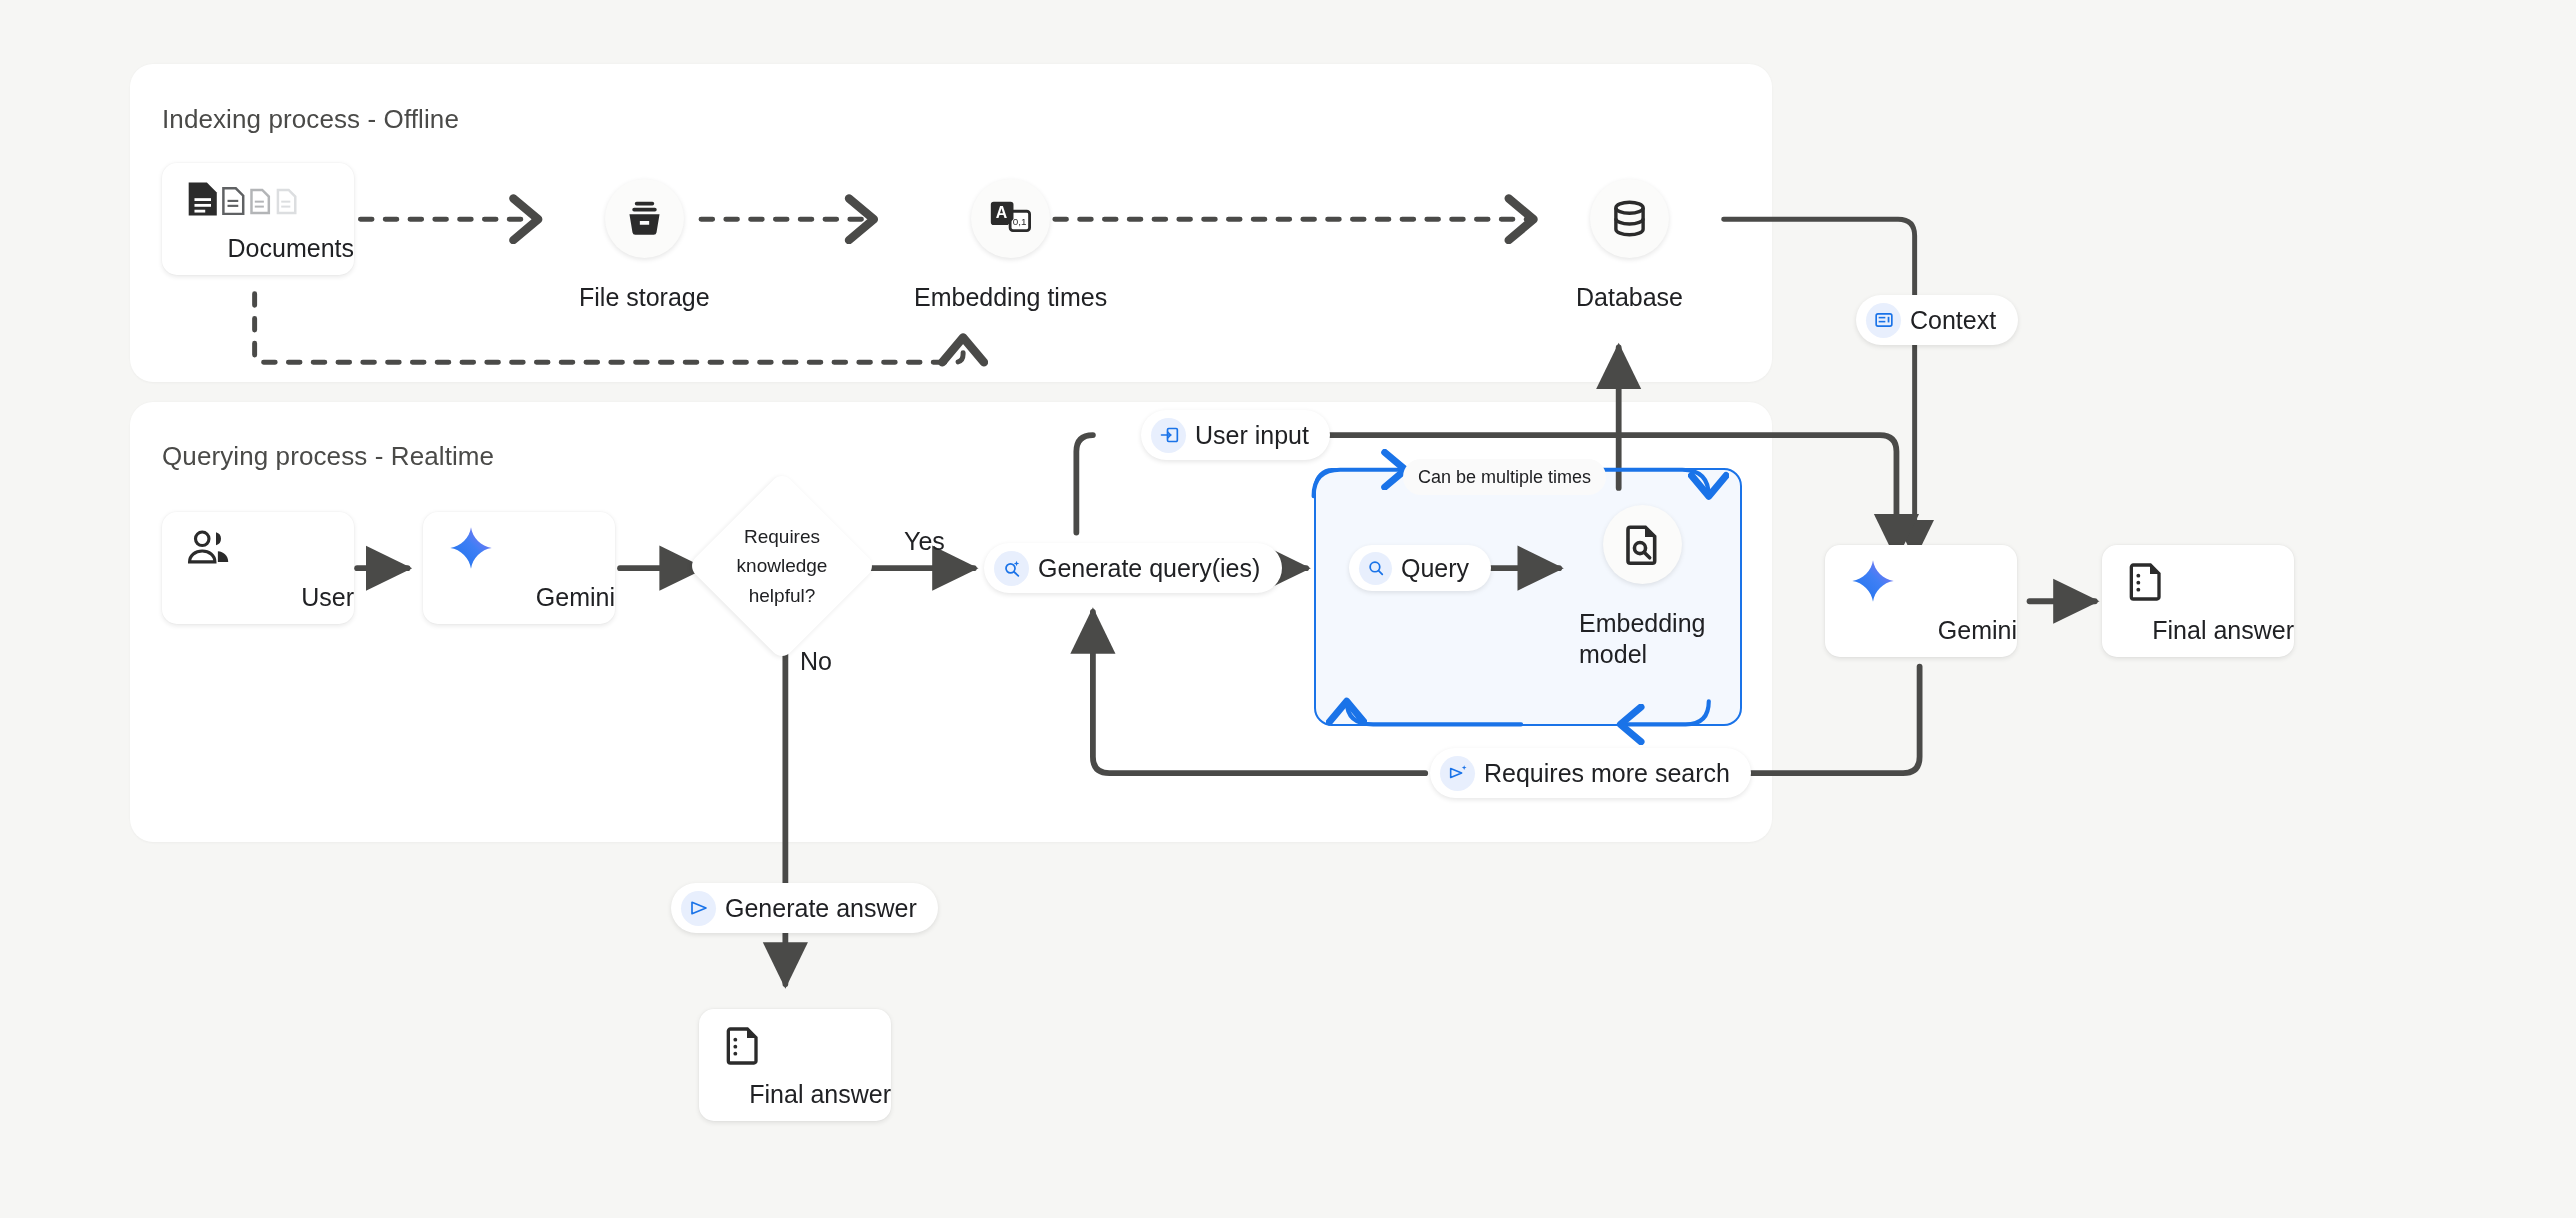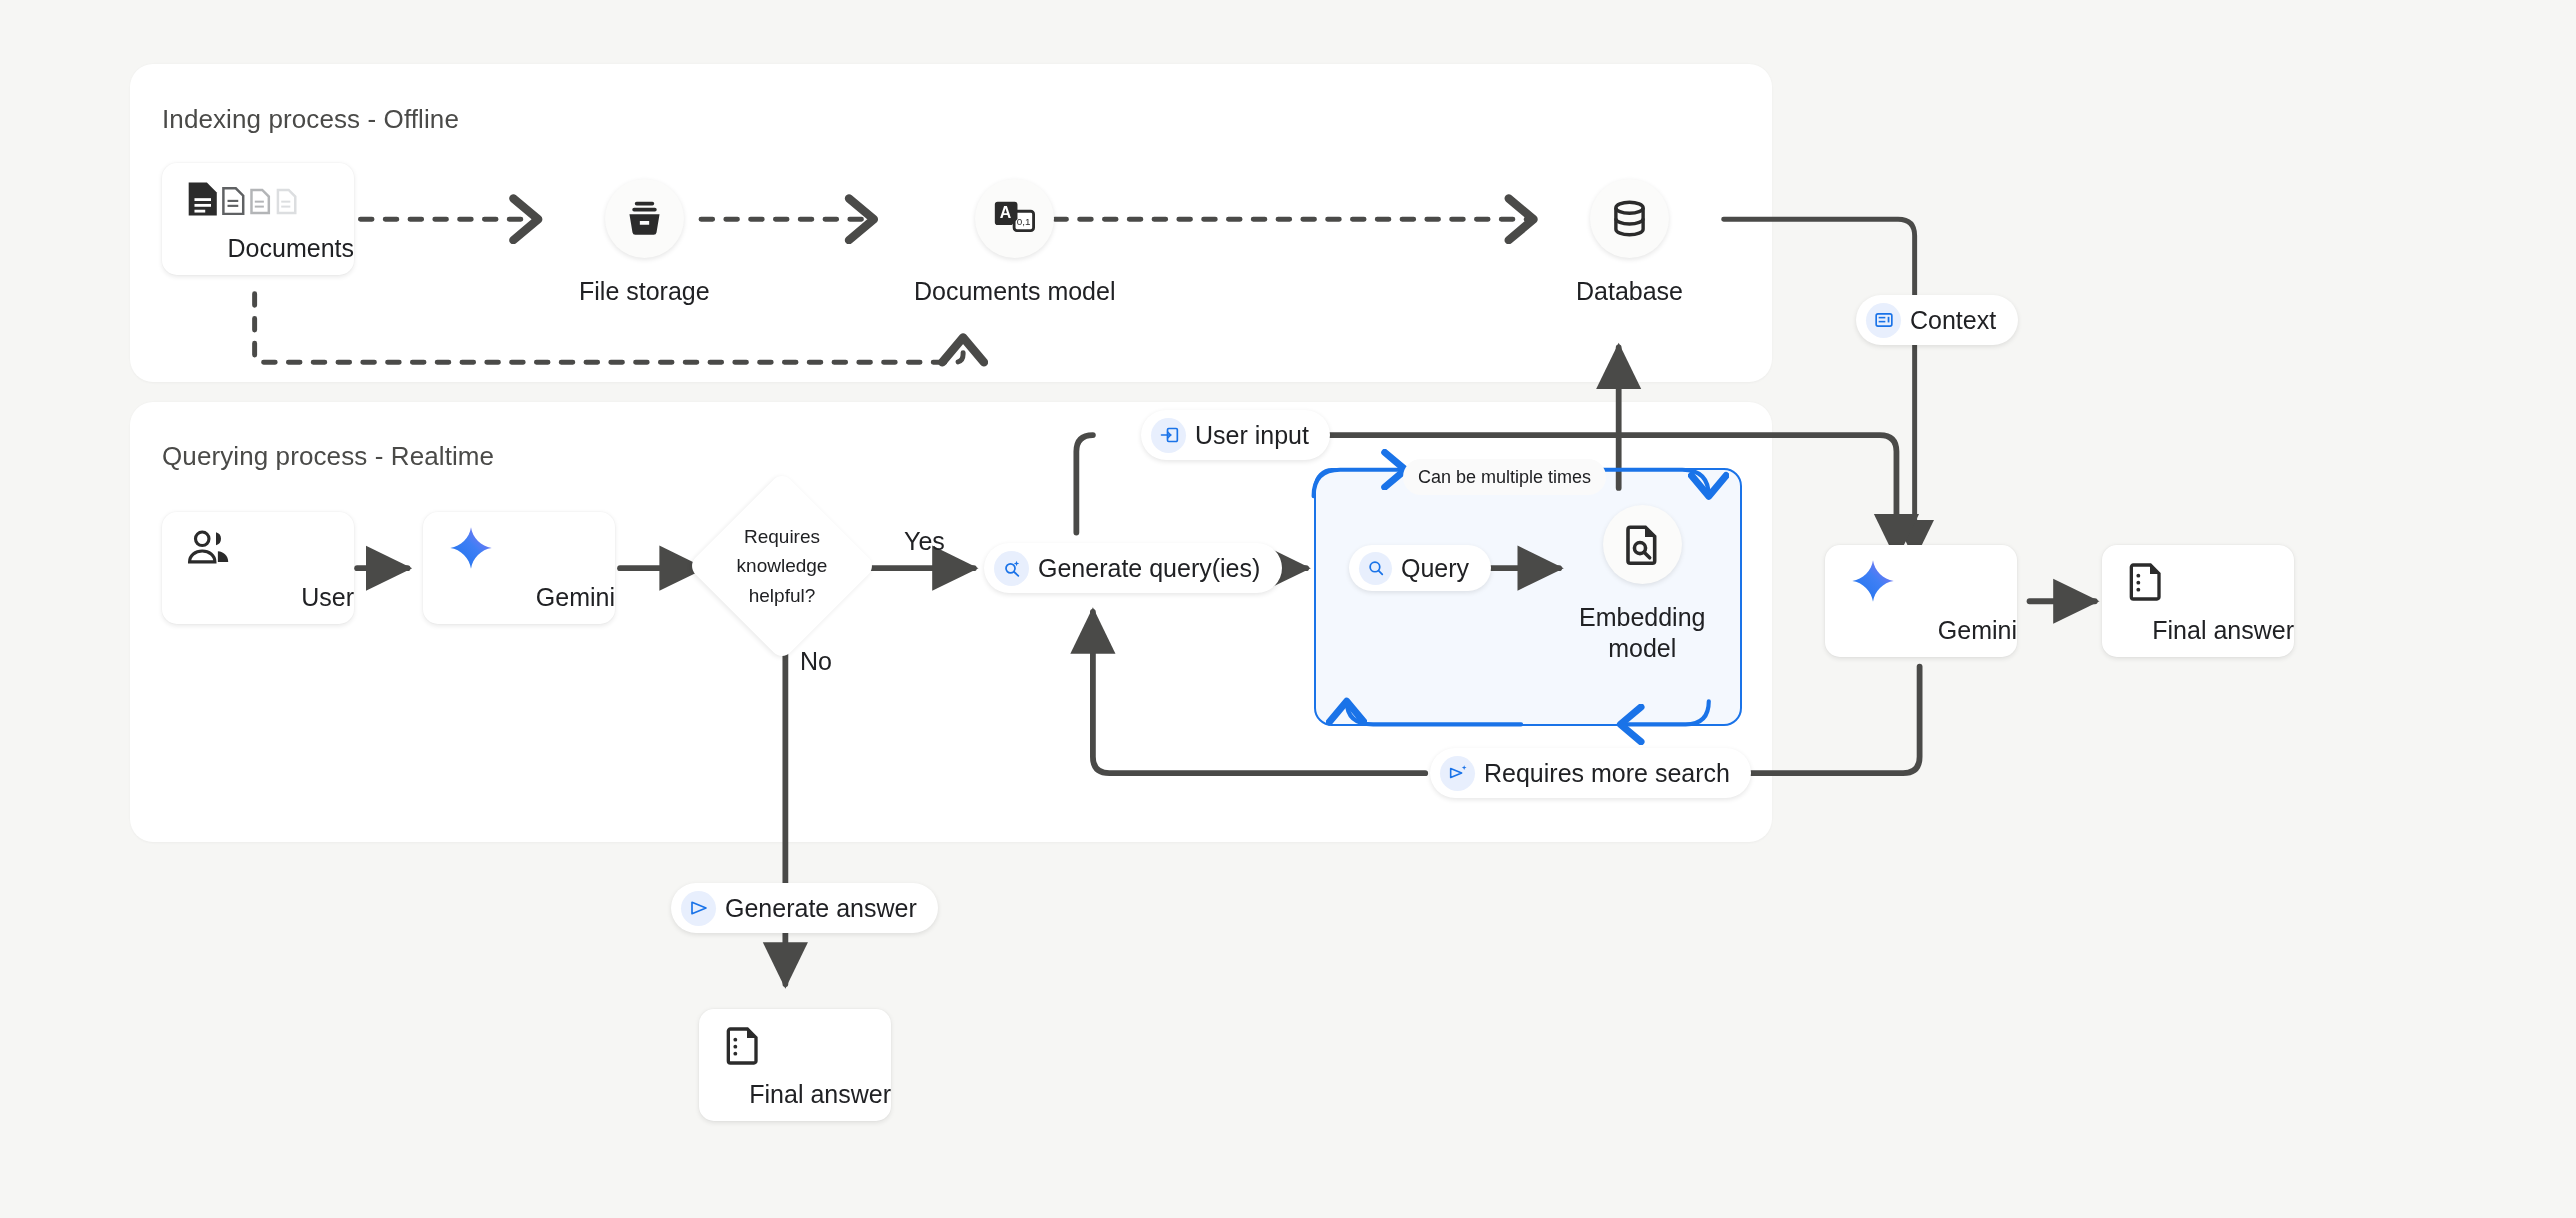--- a/index.html
+++ b/index.html
@@ -32,22 +32,22 @@
         display:flex;flex-direction:column;justify-content:center;
         padding:0 0 0 25px;box-sizing:border-box;text-align:right;}
   .card .ic{height:48px;display:flex;align-items:center;}
   .card .lb{font-size:25px;color:#202124;margin-top:11.6px;white-space:nowrap;}
 
   
   .circ-node{position:absolute;display:flex;flex-direction:column;align-items:center;}
   .circ{width:79px;height:79px;border-radius:50%;background:#fbfbfa;
         box-shadow:0 1.7px 5.8px rgba(0,0,0,.10);
         display:flex;align-items:center;justify-content:center;}
-  .circ-node .lb{font-size:25px;color:#202124;margin-top:18px;white-space:nowrap;
-                 text-align:center;line-height:1.25;}
+  .circ-node .lb{font-size:25px;color:#202124;margin-top:24px;white-space:nowrap;
+                 line-height:1.25;}
 
   
   .pill{position:absolute;background:#fff;border-radius:826px;height:50px;
         display:flex;align-items:center;gap:9px;padding:0 21.5px 0 10px;
         box-shadow:0 1.7px 5px rgba(0,0,0,.10);white-space:nowrap;box-sizing:border-box;}
   .pill .badge{width:35px;height:35px;border-radius:50%;background:#e8effd;
                display:flex;align-items:center;justify-content:center;flex:0 0 auto;}
   .pill .lb{font-size:25px;color:#202124;}
 
   
@@ -183,21 +183,21 @@
 
   <div class="circ-node" style="left:914px;top:179px;">
     <div class="circ">
       <svg width="46" height="46" viewBox="0 0 26 26">
         <rect x="12.5" y="8.6" width="11" height="11" rx="1.6" fill="#fff" stroke="#2b2b2b" stroke-width="1.6"></rect>
         <text x="17.9" y="16.6" font-family="Liberation Sans, sans-serif" font-size="5.6" fill="#2b2b2b" text-anchor="middle">0,1</text>
         <path d="M3.2,3.2 h9.6 a1.6,1.6 0 0 1 1.6,1.6 v8.2 l-3.2,3.4 h-8 a1.6,1.6 0 0 1 -1.6,-1.6 v-10 a1.6,1.6 0 0 1 1.6,-1.6 z" fill="#2b2b2b"></path>
         <text x="7.6" y="12.6" font-family="Liberation Sans, sans-serif" font-size="9" font-weight="bold" fill="#fff" text-anchor="middle">A</text>
       </svg>
     </div>
-    <div class="lb">Documents model</div>
+    <div class="lb">Embedding times</div>
   </div>
 
   <div class="circ-node" style="left:1576px;top:179px;">
     <div class="circ">
       <svg width="43" height="43" viewBox="0 0 24 24" fill="none" stroke="#2b2b2b" stroke-width="1.9">
         <ellipse cx="12" cy="6" rx="7.6" ry="3.1"></ellipse>
         <path d="M4.4,6 v12 c0,1.7 3.4,3.1 7.6,3.1 s7.6,-1.4 7.6,-3.1 v-12"></path>
         <path d="M4.4,12 c0,1.7 3.4,3.1 7.6,3.1 s7.6,-1.4 7.6,-3.1"></path>
       </svg>
     </div>

